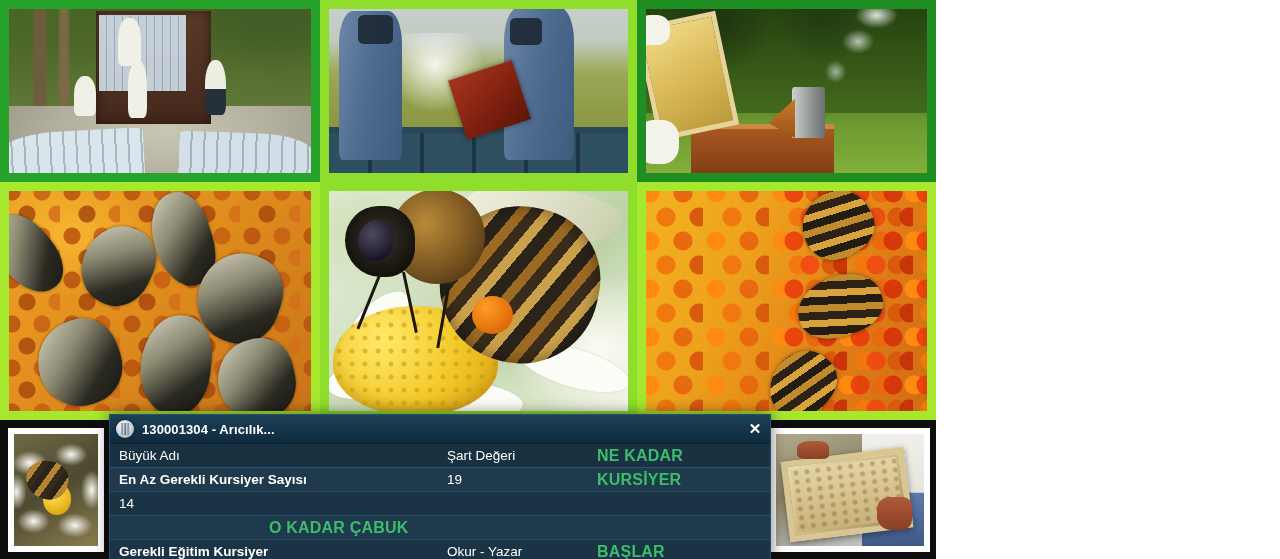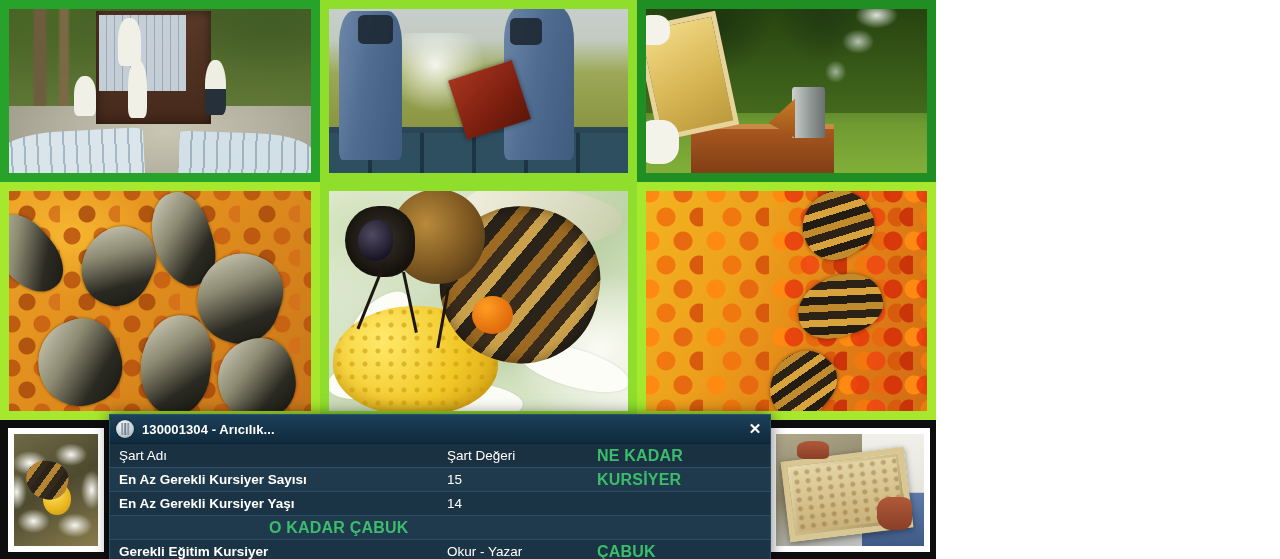--- a/index.html
+++ b/index.html
@@ -730,43 +730,42 @@
 
     <div id="titlebar">
       <div id="app-icon"></div>
       <div id="dialog-title">130001304 - Arıcılık...</div>
       <div id="close-button">✕</div>
     </div>
 
     <div id="grid-area">
 
       <div class="grid-row header-row">
-        <div class="col-name">Şart Adı</div>
+        <div class="col-name">Büyük Adı</div>
         <div class="col-value">Şart Değeri</div>
         <div class="col-note">NE KADAR</div>
       </div>
 
       <div class="grid-row alt">
         <div class="col-name">En Az Gerekli Kursiyer Sayısı</div>
-        <div class="col-value">15</div>
+        <div class="col-value">19</div>
         <div class="col-note">KURSİYER</div>
       </div>
 
       <div class="grid-row">
-        <div class="col-name">En Az Gerekli Kursiyer Yaşı</div>
         <div class="col-value">14</div>
       </div>
 
       <div class="grid-row alt">
         <div class="col-value"></div>
         <div class="col-note">O KADAR ÇABUK</div>
       </div>
 
       <div class="grid-row">
         <div class="col-name">Gerekli Eğitim Kursiyer</div>
         <div class="col-value">Okur - Yazar</div>
-        <div class="col-note">ÇABUK</div>
+        <div class="col-note">BAŞLAR</div>
       </div>
 
     </div>
   </div>
 
 </div>
 
 </body></html>

